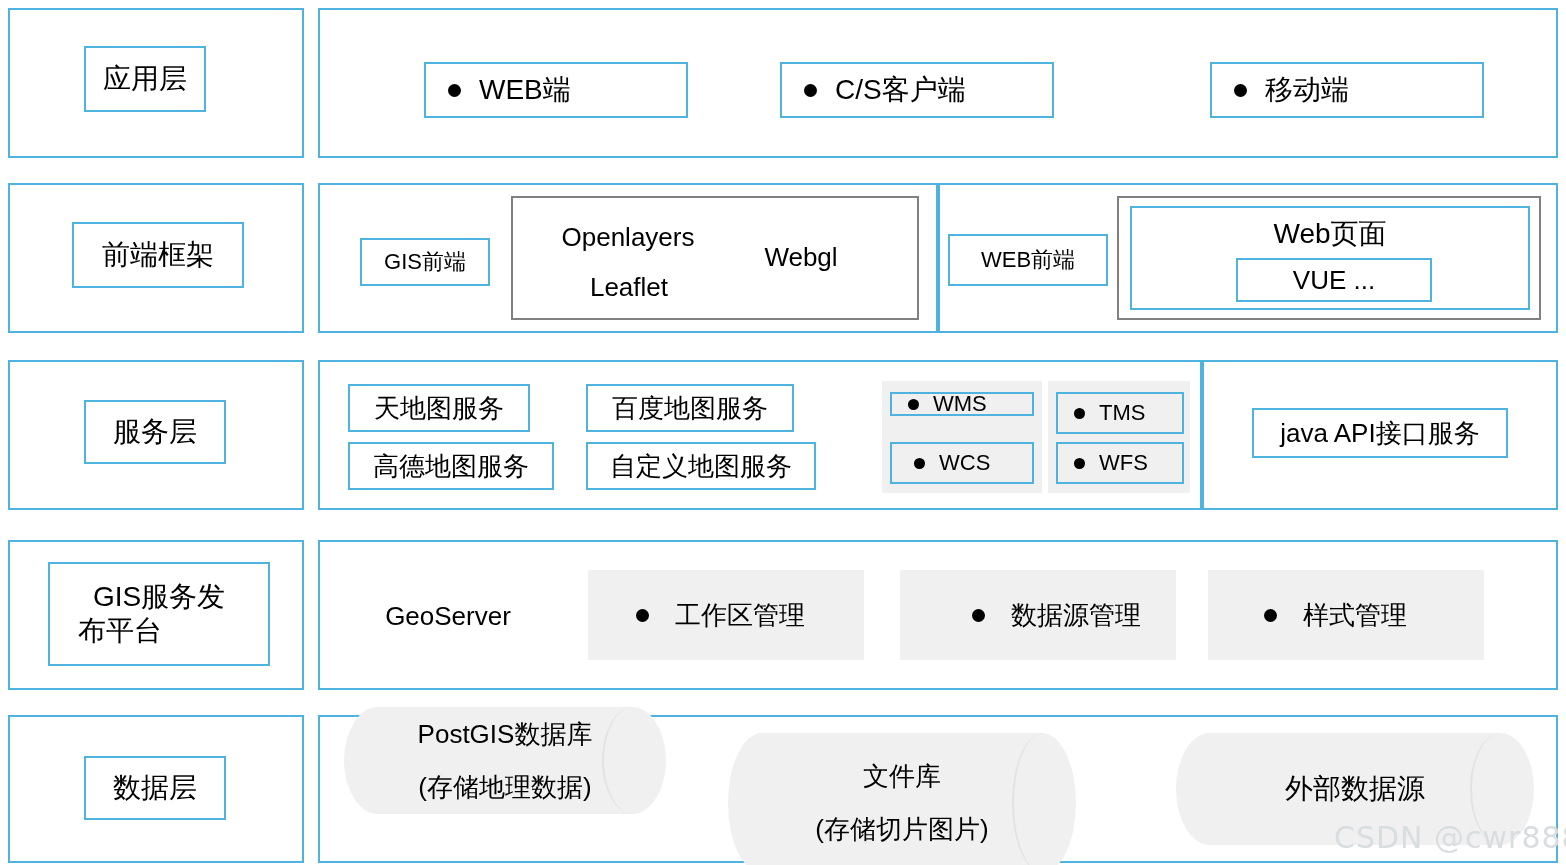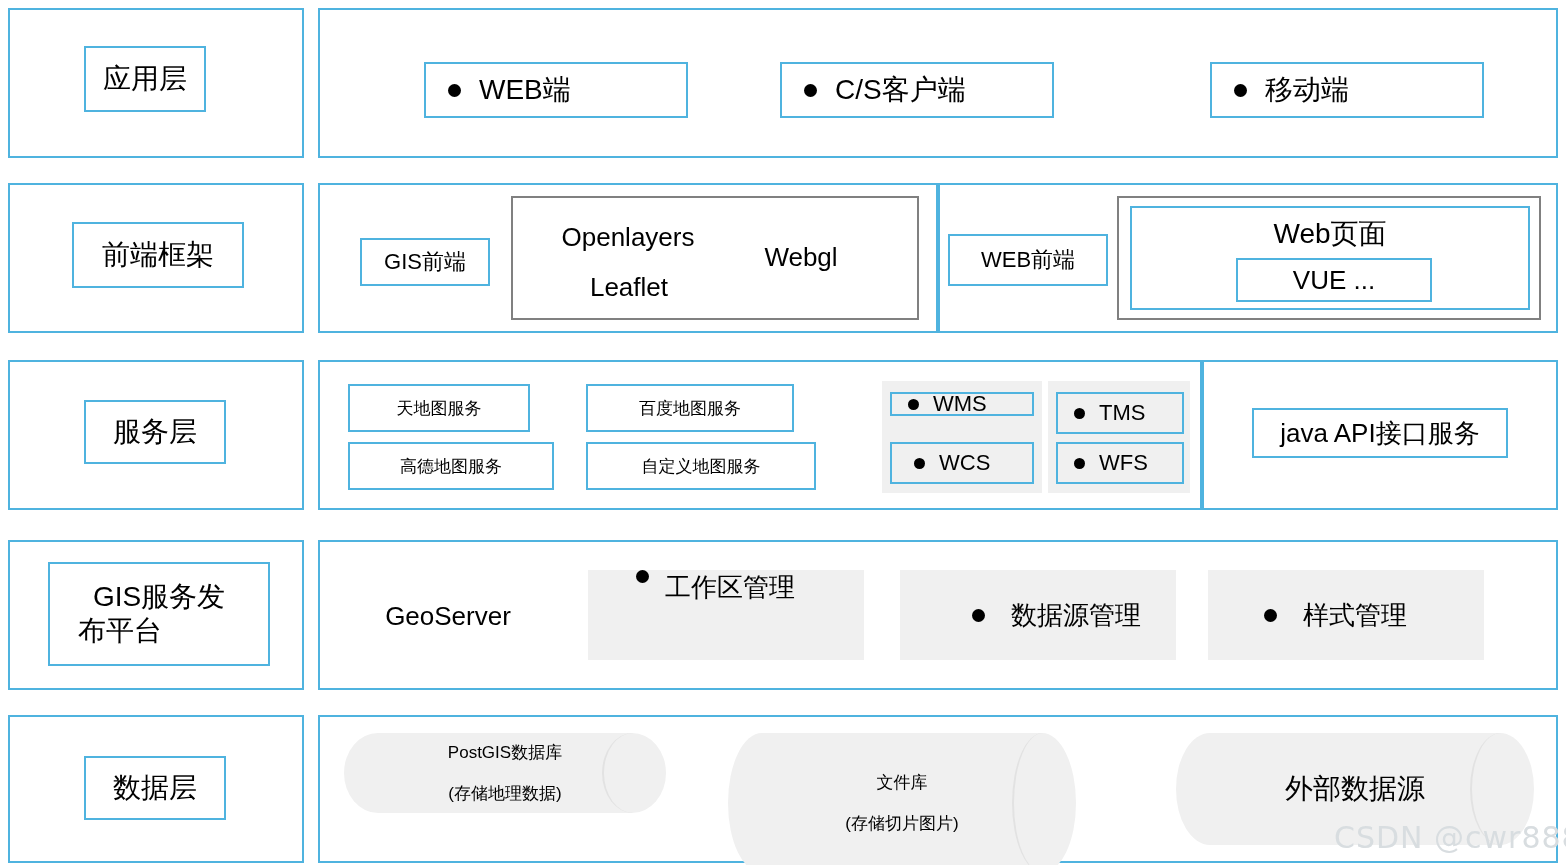--- a/index.html
+++ b/index.html
@@ -68,21 +68,21 @@
     background:#000000;
     flex:0 0 auto;
   }
   .plain{
     position:absolute;
     display:flex;align-items:center;justify-content:center;
     text-align:center;
   }
   .t28{font-size:28px;}
   .t26{font-size:26px;}
-  .t24{font-size:17px;}
+  .t24{font-size:26px;}
   .t22{font-size:22px;}
 
   
   .cyl{
     position:absolute;
     background:#f0f0f0;
     border-radius:34px/50%;
     box-sizing:border-box;
     display:flex;flex-direction:column;
     align-items:center;justify-content:center;
@@ -186,39 +186,39 @@
   <div class="row" style="left:8px;top:540px;width:296px;height:150px;"></div>
   <div class="label-box" style="left:48px;top:562px;width:222px;height:104px;flex-direction:column;gap:2px;">
     <span class="t28">GIS服务发</span>
     <span class="t28" style="align-self:flex-start;margin-left:28px;">布平台</span>
   </div>
 
   <div class="row" style="left:318px;top:540px;width:1240px;height:150px;"></div>
 
   <div class="plain t26" style="left:368px;top:598px;width:160px;height:36px;">GeoServer</div>
 
-  <div class="gray-fill" style="left:588px;top:570px;width:276px;height:90px;display:flex;gap:16px;padding-left:48px;">
+  <div class="gray-fill" style="left:588px;top:570px;width:276px;height:90px;display:flex;align-items:center;gap:26px;padding-left:48px;">
     <span class="bullet"></span>
     <span class="t26">工作区管理</span>
   </div>
   <div class="gray-fill" style="left:900px;top:570px;width:276px;height:90px;display:flex;align-items:center;gap:26px;padding-left:72px;">
     <span class="bullet"></span>
     <span class="t26">数据源管理</span>
   </div>
   <div class="gray-fill" style="left:1208px;top:570px;width:276px;height:90px;display:flex;align-items:center;gap:26px;padding-left:56px;">
     <span class="bullet"></span>
     <span class="t26">样式管理</span>
   </div>
 
   <div class="row" style="left:8px;top:715px;width:296px;height:148px;"></div>
   <div class="label-box t28" style="left:84px;top:756px;width:142px;height:64px;">数据层</div>
 
   <div class="row" style="left:318px;top:715px;width:1240px;height:148px;"></div>
 
-  <div class="cyl" style="left:344px;top:733px;width:322px;height:80px;">
+  <div class="cyl" style="left:344px;top:707px;width:322px;height:107px;">
     <span class="t24 cyl-line">PostGIS数据库</span>
     <span class="t24 cyl-line">(存储地理数据)</span>
   </div>
 
   <div class="cyl" style="left:728px;top:733px;width:348px;height:140px;">
     <span class="t24 cyl-line">文件库</span>
     <span class="t24 cyl-line">(存储切片图片)</span>
   </div>
 
   <div class="cyl" style="left:1176px;top:733px;width:358px;height:112px;">

